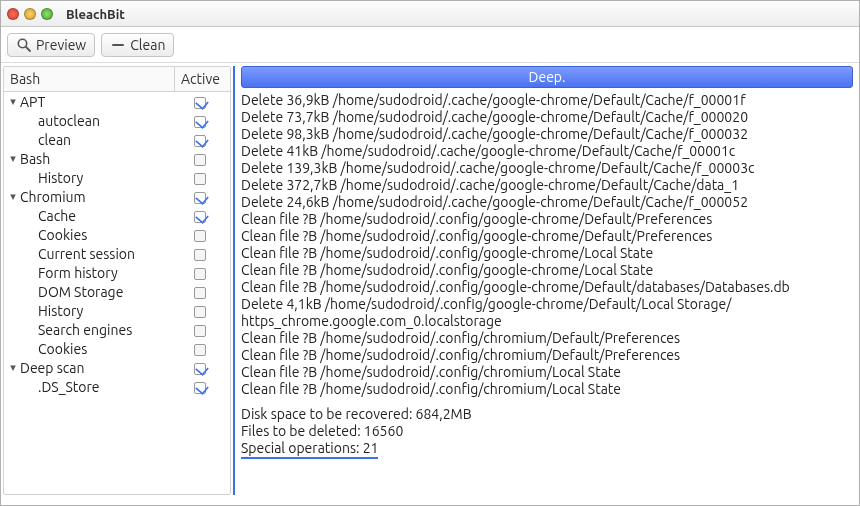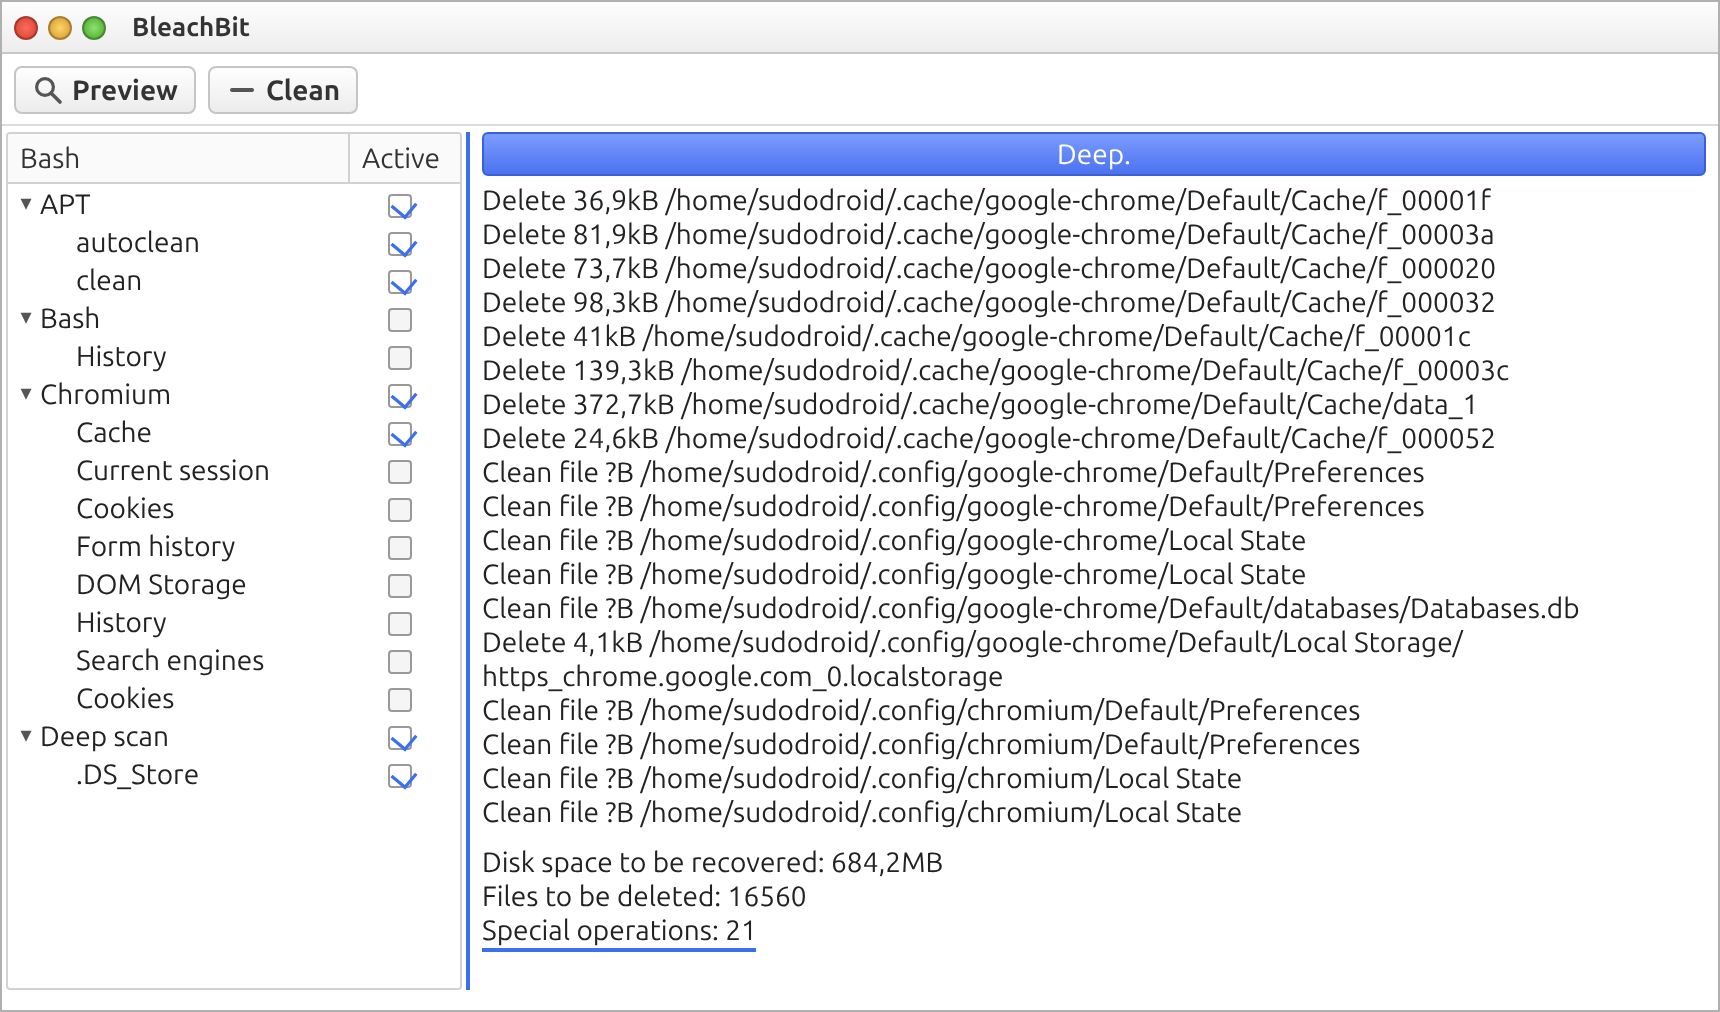--- a/index.html
+++ b/index.html
@@ -3,21 +3,21 @@
 <meta charset="utf-8">
 <style>
   * { box-sizing: border-box; font-family: "Ubuntu", "Segoe UI", sans-serif; }
   html,body { margin:0; padding:0; background:#fff; }
   #app { width:860px; height:506px; display:flex; flex-direction:column; border:1px solid #b0b0b0; overflow:hidden; }
   .titlebar { height:26px; background:linear-gradient(#fdfdfd,#ededed); display:flex; align-items:center; padding:0 6px; border-bottom:1px solid #c7c7c7; }
   .tl-button { width:12px; height:12px; border-radius:50%; margin-right:5px; border:1px solid rgba(0,0,0,.25); }
   .tl-close{background:radial-gradient(#ff6b5b,#d1412f);} .tl-min{background:radial-gradient(#ffd36b,#d19a2c);} .tl-max{background:radial-gradient(#8ee36d,#4aa52e);}
   .titlebar .title { margin-left:8px; font-weight:bold; font-size:13px; color:#333; }
   .toolbar { height:36px; display:flex; align-items:center; padding:3px 6px; gap:6px; border-bottom:1px solid #dcdcdc; }
-  .tbtn { display:flex; align-items:flex-start; gap:4px; padding:3px 8px; border:1px solid #c5c5c5; border-radius:4px; background:linear-gradient(#fefefe,#ececec); font-size:14px; color:#333; cursor:pointer;font-weight:bold; }
+  .tbtn { display:flex; align-items:flex-start; gap:4px; padding:3px 8px; border:1px solid #c5c5c5; border-radius:4px; background:linear-gradient(#fefefe,#ececec); font-size:14px; color:#333; cursor:pointer; }
   .tbtn .icon { width:16px; height:16px; display:flex; align-items:center; justify-content:center; }
   .content { flex:1; display:flex; overflow:hidden; padding:3px 6px 10px 2px; }
   .tree-wrap { flex:0 0 228px; border:1px solid #d2d2d2; border-radius:2px; margin-right:2px; display:flex; flex-direction:column; overflow:hidden; }
   .tree-header{display:flex; border-bottom:1px solid #d2d2d2; font-size:14px; color:#333; background:#fafafa;}
   .tree-header div{padding:4px 6px;}
   .th-name{flex:1;}
   .th-active{width:56px; border-left:1px solid #d2d2d2;}
   .tree-body{flex:1; overflow:auto; font-size:14px; color:#222;}
   .tree-row{display:flex; align-items:center; height:19px; padding:0 2px;}
   .tree-row .exp{width:14px; text-align:center; color:#555; font-size:11px; cursor:pointer;}
@@ -104,26 +104,26 @@
             <span class="lbl">Chromium</span>
             <span class="chk"><span class="chkbox on"></span></span>
           </div>
           <div class="tree-row child">
             <span class="exp"></span>
             <span class="lbl">Cache</span>
             <span class="chk"><span class="chkbox on"></span></span>
           </div>
           <div class="tree-row child">
             <span class="exp"></span>
-            <span class="lbl">Current session</span>
+            <span class="lbl">Cookies</span>
             <span class="chk"><span class="chkbox off"></span></span>
           </div>
           <div class="tree-row child">
             <span class="exp"></span>
-            <span class="lbl">Cookies</span>
+            <span class="lbl">Current session</span>
             <span class="chk"><span class="chkbox off"></span></span>
           </div>
           <div class="tree-row child">
             <span class="exp"></span>
             <span class="lbl">Form history</span>
             <span class="chk"><span class="chkbox off"></span></span>
           </div>
           <div class="tree-row child">
             <span class="exp"></span>
             <span class="lbl">DOM Storage</span>
@@ -158,21 +158,20 @@
     </div>
 
     <div class="divider"></div>
 
     <div class="log-wrap">
       <div class="done-bar">
         <span>Deep.</span>
       </div>
       <div class="log-body" id="log-body">
           <div>Delete 36,9kB /home/sudodroid/.cache/google-chrome/Default/Cache/f_00001f</div>
-          <div>Delete 81,9kB /home/sudodroid/.cache/google-chrome/Default/Cache/f_00003a</div>
           <div>Delete 73,7kB /home/sudodroid/.cache/google-chrome/Default/Cache/f_000020</div>
           <div>Delete 98,3kB /home/sudodroid/.cache/google-chrome/Default/Cache/f_000032</div>
           <div>Delete 41kB /home/sudodroid/.cache/google-chrome/Default/Cache/f_00001c</div>
           <div>Delete 139,3kB /home/sudodroid/.cache/google-chrome/Default/Cache/f_00003c</div>
           <div>Delete 372,7kB /home/sudodroid/.cache/google-chrome/Default/Cache/data_1</div>
           <div>Delete 24,6kB /home/sudodroid/.cache/google-chrome/Default/Cache/f_000052</div>
           <div>Clean file ?B /home/sudodroid/.config/google-chrome/Default/Preferences</div>
           <div>Clean file ?B /home/sudodroid/.config/google-chrome/Default/Preferences</div>
           <div>Clean file ?B /home/sudodroid/.config/google-chrome/Local State</div>
           <div>Clean file ?B /home/sudodroid/.config/google-chrome/Local State</div>

